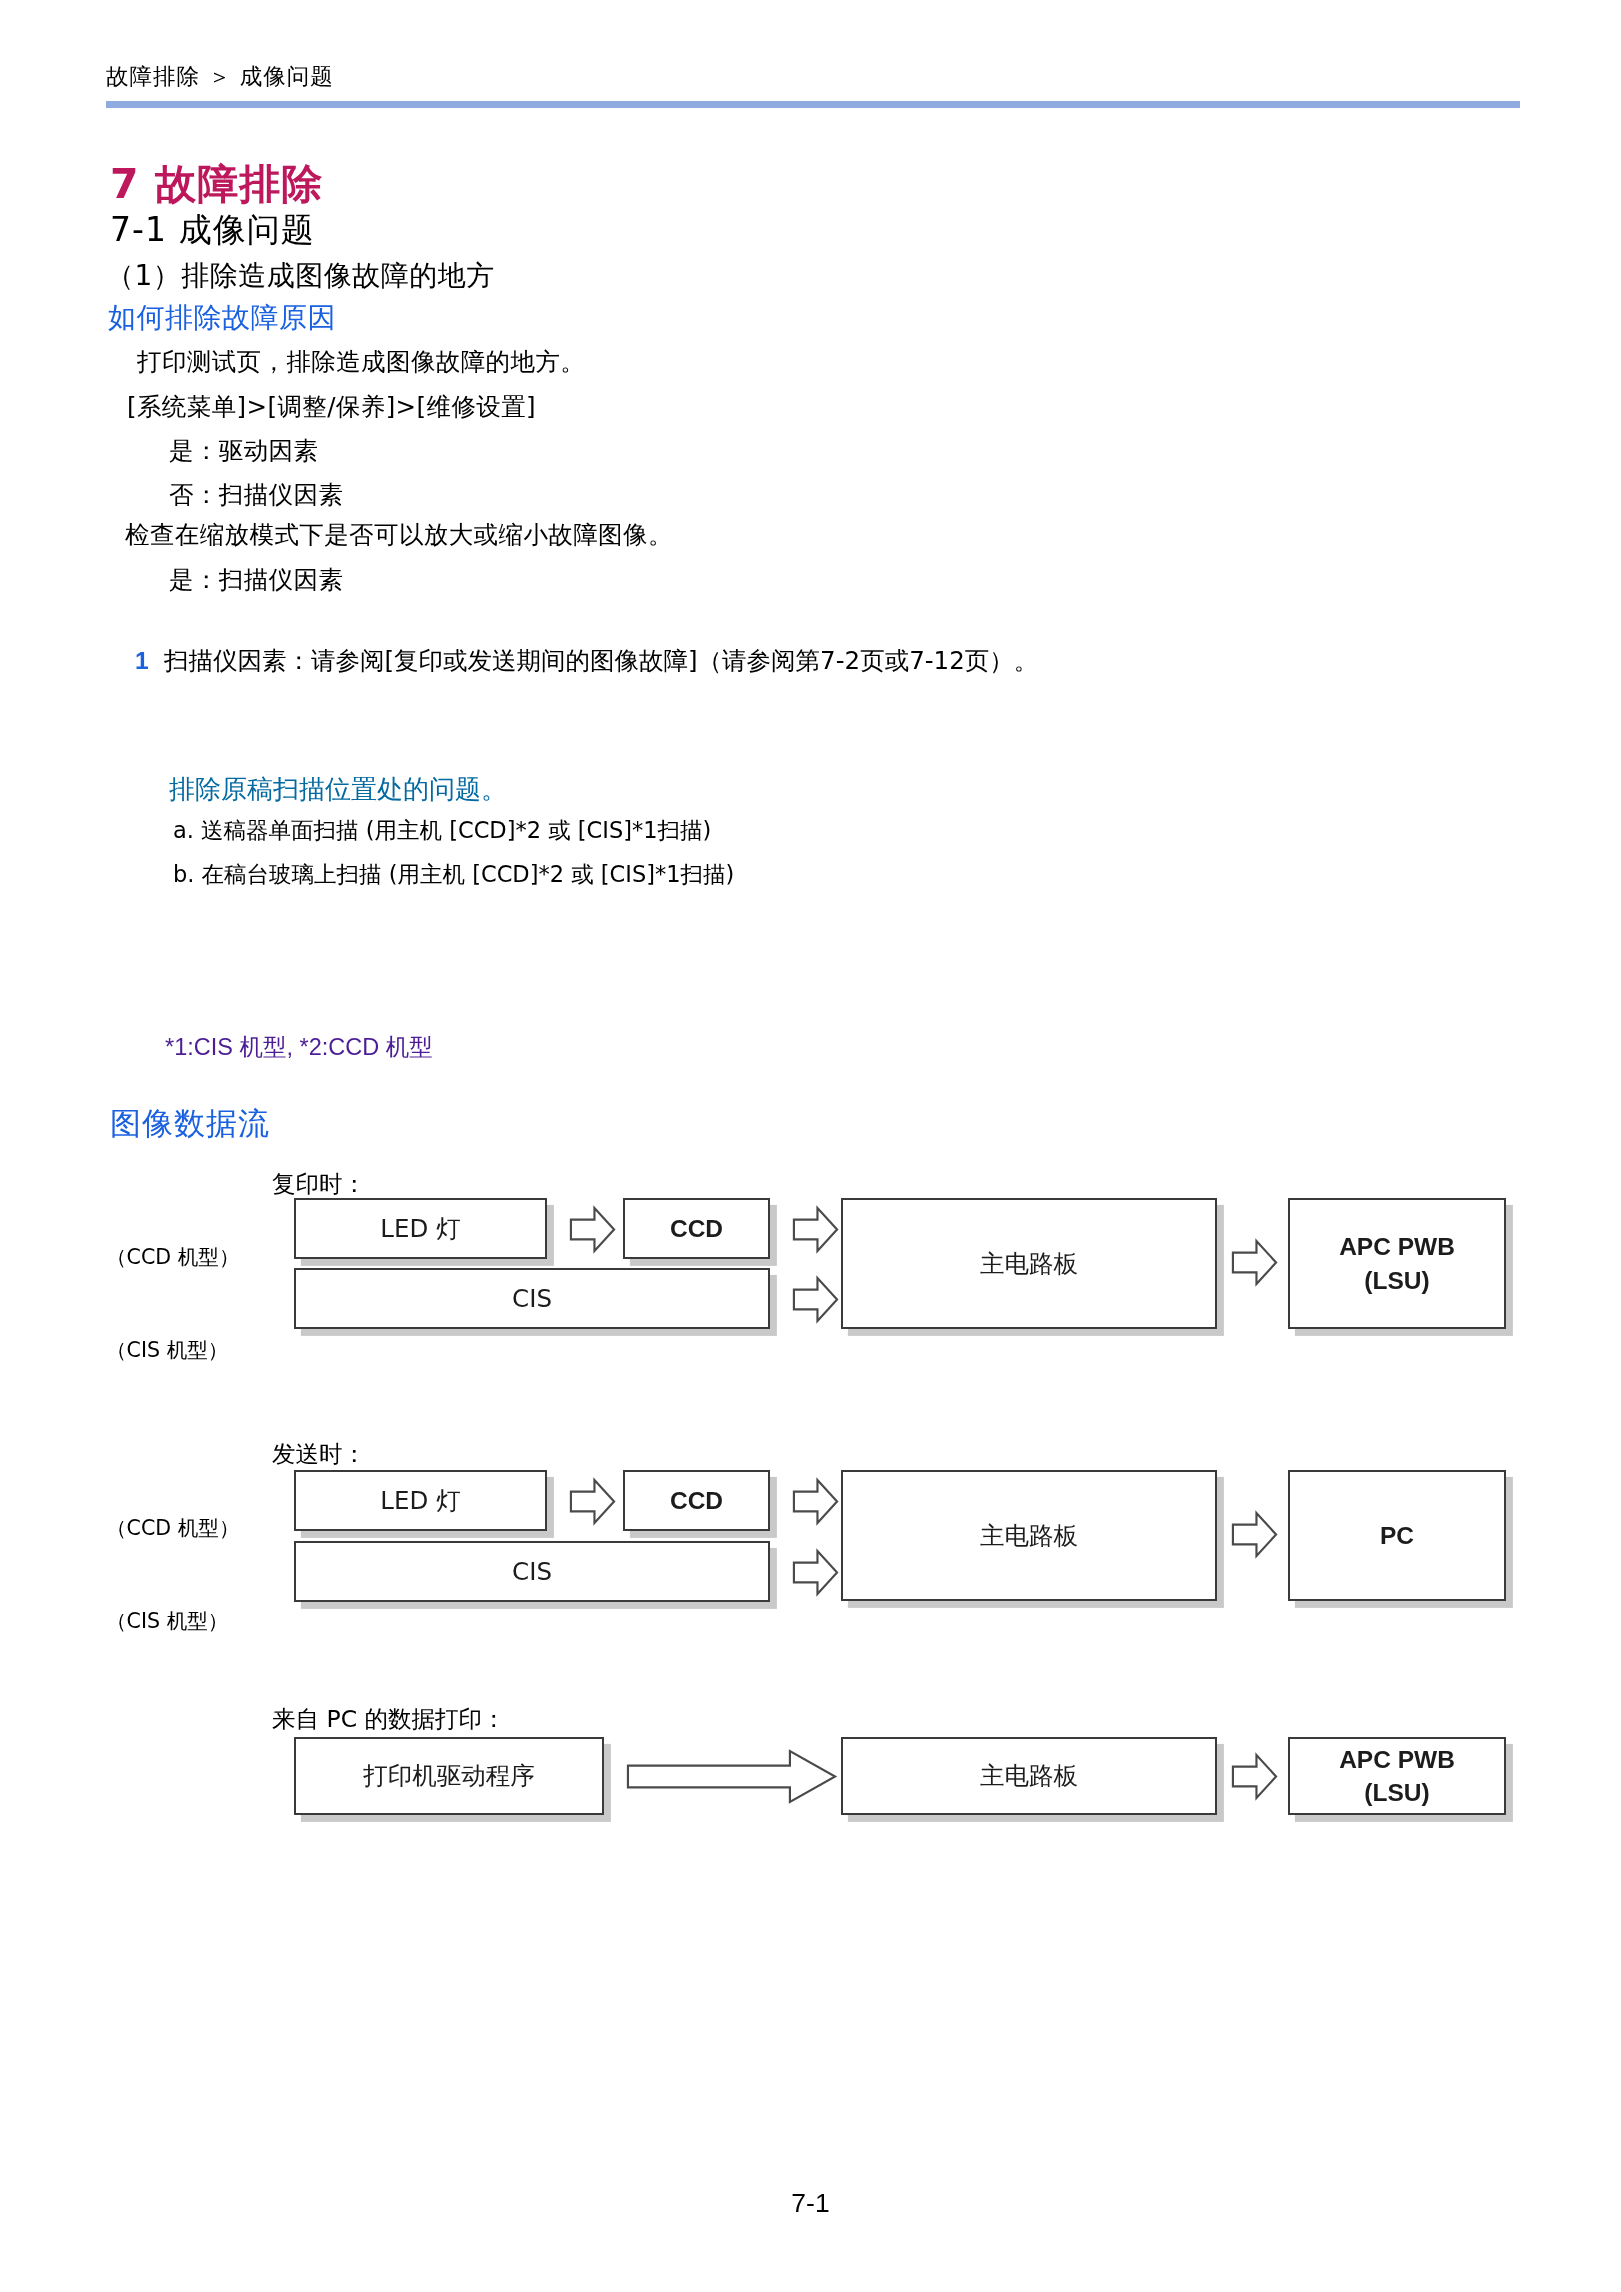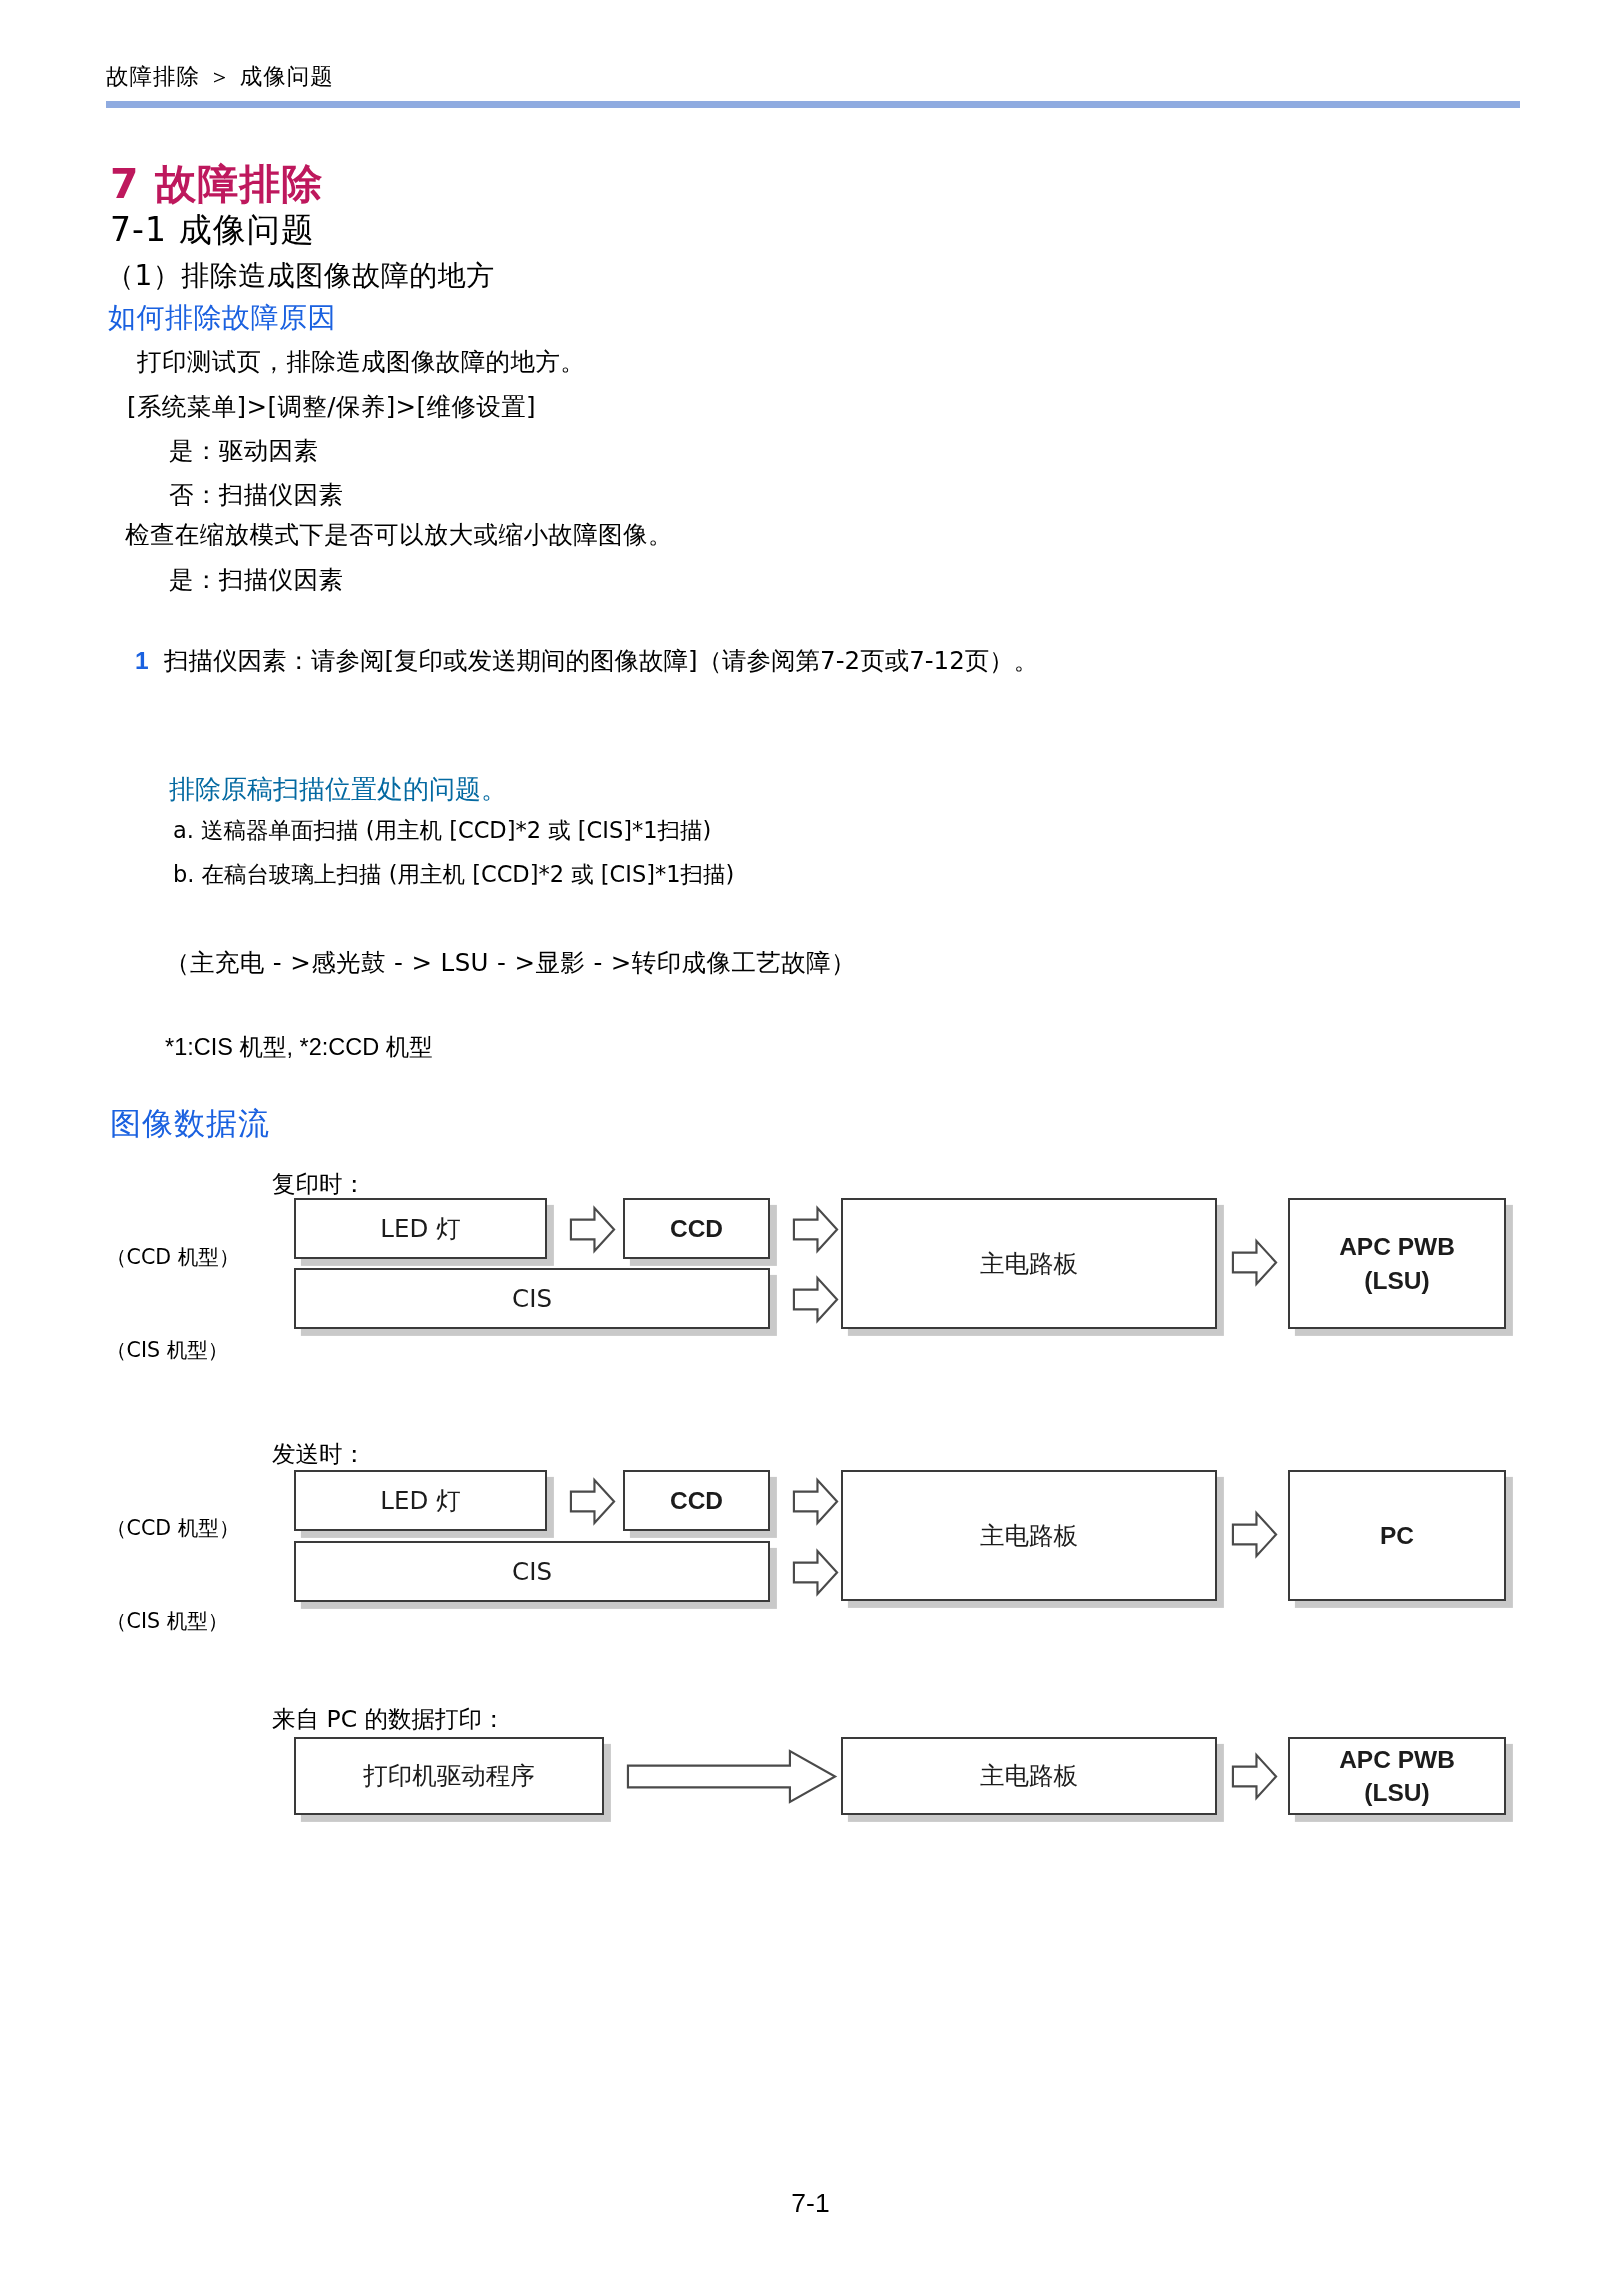--- a/index.html
+++ b/index.html
@@ -87,21 +87,21 @@
     white-space: nowrap;
     font-family: "DejaVu Sans", "Liberation Sans", sans-serif;
   }
   .sub-line {
     position: absolute; font-size: 22.5px; color: #000; white-space: nowrap;
     font-family: "DejaVu Sans", "Liberation Sans", sans-serif;
   }
 
   .footnote {
     position: absolute; left: 165px; top: 1031px;
-    font-size: 23.5px; color: #000000; white-space: nowrap;
+    font-size: 23.5px; color: #4c1d95; white-space: nowrap;
     font-family: "Liberation Sans", sans-serif;
   }
 
   .section-blue {
     position: absolute; left: 110px; top: 1103px;
     font-size: 31px; color: #1a61e0; letter-spacing: 1px;
     font-family: "DejaVu Sans", "Liberation Sans", sans-serif;
   }
 
   
@@ -182,21 +182,20 @@
   <div class="body-line" style="left:169px; top:563px;">是：扫描仪因素</div>
 
   <div class="num-item" style="left:135px; top:644px;">
     <span class="marker">1</span><span class="txt">扫描仪因素：请参阅[复印或发送期间的图像故障]（请参阅第7-2页或7-12页）。</span>
   </div>
 
   <div class="bold-line" style="left:169px; top:772px;">排除原稿扫描位置处的问题。</div>
   <div class="sub-line" style="left:173px; top:815px;">a. 送稿器单面扫描 (用主机 [CCD]*2 或 [CIS]*1扫描)</div>
   <div class="sub-line" style="left:173px; top:859px;">b. 在稿台玻璃上扫描 (用主机 [CCD]*2 或 [CIS]*1扫描)</div>
 
-  <div class="body-line" style="left:165px; top:946px;">（主充电 - &gt;感光鼓 - &gt; LSU - &gt;显影 - &gt;转印成像工艺故障）</div>
 
   <div class="footnote">*1:CIS 机型, *2:CCD 机型</div>
 
   <div class="section-blue">图像数据流</div>
 
   <div class="diagram">
 
     <div class="flow-caption" style="left:272px; top:1168px;">复印时：</div>
     <div class="row-label" style="left:106px; top:1243px;">（CCD 机型）</div>
     <div class="row-label" style="left:106px; top:1336px;">（CIS 机型）</div>

